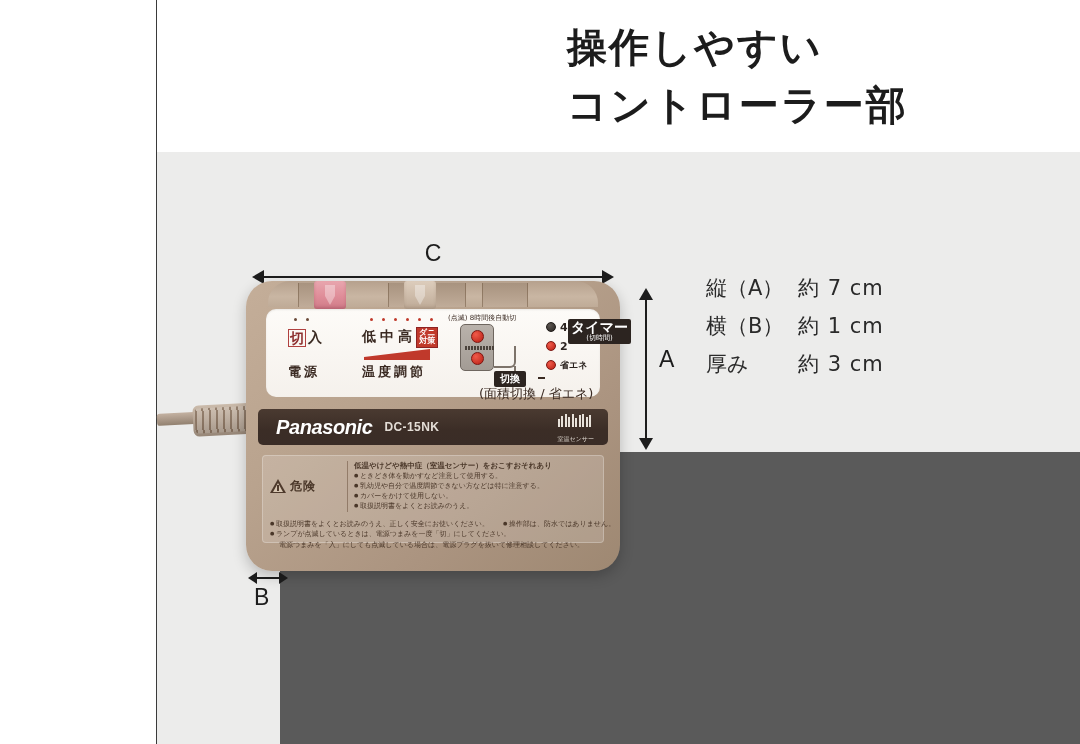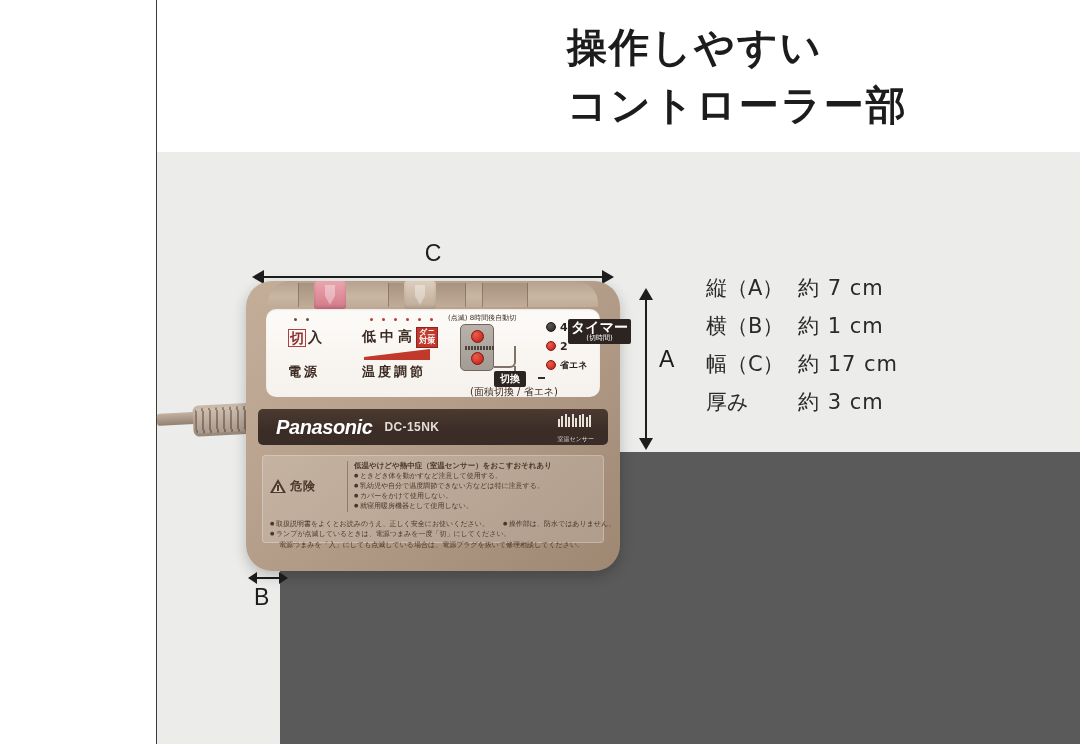--- a/index.html
+++ b/index.html
@@ -236,22 +236,22 @@
   }
 
   
   .timer-cluster { position: absolute; left: 180px; top: 4px; width: 150px; height: 82px; }
   .note-top {
     position: absolute; left: 2px; top: 0px;
     font-size: 7px; color: #3a2a22; white-space: nowrap;
     font-family: "DejaVu Sans", sans-serif;
   }
   .note-bottom {
-    position: absolute; left: 24px; top: 72px;
-    font-size: 10px; color: #3a2a22; white-space: nowrap;
+    position: absolute; left: 33px; top: 72px;
+    font-size: 13px; color: #3a2a22; white-space: nowrap;
     font-family: "DejaVu Sans", sans-serif;
   }
   .timer-button {
     position: absolute; left: 14px; top: 11px; width: 34px; height: 47px;
     background: linear-gradient(to bottom, #b9b2ab, #a39c95);
     border: 1.5px solid #6e665f; border-radius: 5px;
   }
   .tb-led {
     position: absolute; left: 10px; width: 13px; height: 13px;
     border-radius: 50%;
@@ -455,24 +455,20 @@
   </div>
 
   <div class="specs">
     <div class="spec-row">
       <span class="spec-label">縦（A）</span>
       <span class="spec-value">約 7 cm</span>
     </div>
     <div class="spec-row">
       <span class="spec-label">横（B）</span>
       <span class="spec-value">約 1 cm</span>
-    </div>
-    <div class="spec-row">
-      <span class="spec-label">幅（C）</span>
-      <span class="spec-value">約 17 cm</span>
     </div>
     <div class="spec-row">
       <span class="spec-label">厚み</span>
       <span class="spec-value">約 3 cm</span>
     </div>
   </div>
 
   <div class="cord"></div>
   <div class="cord-boot">
     <div class="cord-ribs"></div>
@@ -605,21 +601,21 @@
           <span class="warn-tri">
             <span class="warn-excl"></span>
           </span>
           <span class="warn-danger-text">危険</span>
         </div>
         <div class="warn-lines">
           <div class="warn-head">低温やけどや熱中症（室温センサー）をおこすおそれあり</div>
           <div class="warn-item">ときどき体を動かすなど注意して使用する。</div>
           <div class="warn-item">乳幼児や自分で温度調節できない方などは特に注意する。</div>
           <div class="warn-item">カバーをかけて使用しない。</div>
-          <div class="warn-item">就寝用暖房機器として使用しない。</div>
+          <div class="warn-item">取扱説明書をよくとお読みのうえ。</div>
         </div>
       </div>
       <div class="warn-bottom">
         <div class="warn-foot-row">
           <span class="warn-foot bullet">取扱説明書をよくとお読みのうえ、正しく安全にお使いください。</span>
           <span class="warn-foot bullet">操作部は、防水ではありません。</span>
         </div>
         <div class="warn-foot bullet">ランプが点滅しているときは、電源つまみを一度「切」にしてください。</div>
         <div class="warn-foot indent">電源つまみを「入」にしても点滅している場合は、電源プラグを抜いて修理相談してください。</div>
       </div>

